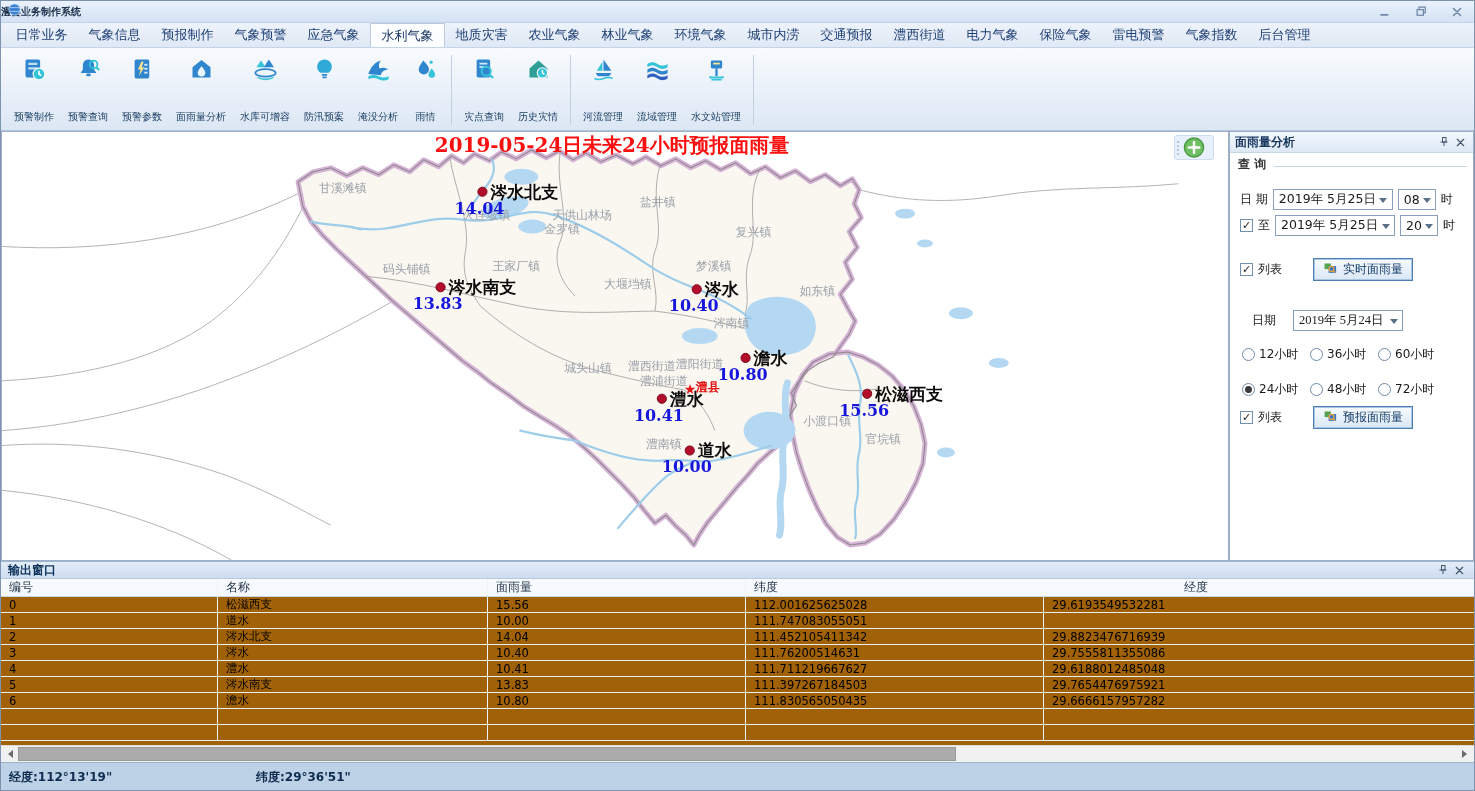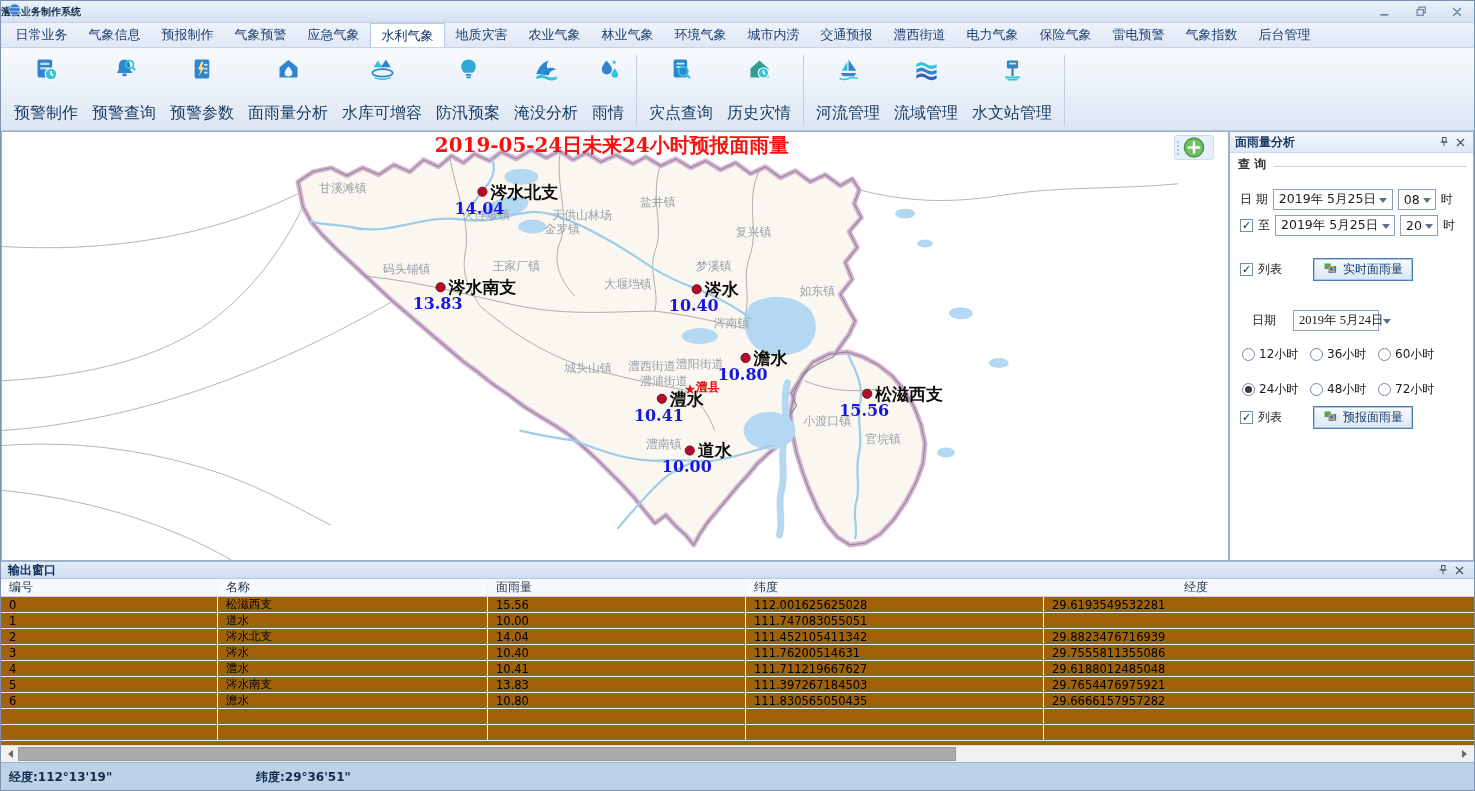--- a/index.html
+++ b/index.html
@@ -16,21 +16,21 @@
   
   .menubar{height:25px;background:linear-gradient(#eef3fb,#dfe8f5);display:flex;padding-left:4px;
            border-bottom:1px solid #c6d4e7;box-sizing:border-box;}
   .menu-item{width:73px;text-align:center;line-height:24px;font-size:13px;color:#1e3f73;cursor:default;}
   .menu-item.selected{background:#fdfeff;border:1px solid #bccadf;border-bottom:none;line-height:23px;color:#173463;}
   
   .toolbar{height:83px;background:linear-gradient(#f8fbfe,#dce7f4);border-bottom:1px solid #b6c6da;
            display:flex;align-items:stretch;padding:5px 6px 3px 6px;box-sizing:border-box;}
   .tb-item{display:flex;flex-direction:column;align-items:center;justify-content:space-between;
            padding:3px 7px;cursor:default;}
-  .tb-item .tb-label{font-size:16px;color:#16395f;white-space:nowrap;font-family:Liberation Mono, monospace;}
+  .tb-item .tb-label{font-size:10px;color:#16395f;white-space:nowrap;font-family:Liberation Mono, monospace;}
   .tb-sep{width:1px;background:#c2cfe0;margin:2px 5px;}
   
   .content{height:430px;display:flex;}
   .map{position:relative;flex:1;background:#ffffff;border:1px solid #9db0c8;box-sizing:border-box;}
   .map svg{position:absolute;inset:0;width:100%;height:100%;}
   .map-tools{position:absolute;top:3px;right:14px;width:40px;height:25px;background:#e8f1fb;
              border:1px solid #cddcee;border-radius:3px;display:flex;align-items:center;gap:2px;padding:0 2px;box-sizing:border-box;}
   .grip{display:flex;flex-direction:column;gap:2px;margin-right:1px;}
   .grip i{width:2px;height:2px;background:#9db4cf;border-radius:50%;}
   
@@ -48,21 +48,21 @@
   .ph-sp{flex:1;}
   .icon-btn{width:16px;height:15px;display:flex;align-items:center;justify-content:center;cursor:default;}
   .panel-body{position:relative;flex:1;font-size:12px;color:#1a1a1a;}
   .group-head{position:absolute;top:3px;left:8px;right:6px;display:flex;align-items:center;font-weight:bold;color:#333;}
   .group-head::after{content:"";flex:1;height:1px;background:#c9d6e6;margin-left:8px;margin-top:3px;}
   .p-row{position:absolute;left:10px;display:flex;align-items:center;gap:5px;white-space:nowrap;}
   .combo{height:21px;background:#fff;border:1px solid #8aa0bd;display:inline-flex;align-items:center;
          padding:0 1px 0 5px;font-size:12.5px;box-sizing:border-box;}
   .combo .chev{margin-left:auto;width:15px;display:flex;align-items:center;justify-content:center;}
   .combo .chev::after{content:"";border:4px solid transparent;border-top:5px solid #5a6f88;margin-top:5px;}
-  .w118{width:120px;}.w36{width:38px;}.w110{width:86px;text-align:right;}
+  .w118{width:120px;}.w36{width:38px;}.w110{width:110px;text-align:right;}
   .cb{width:13px;height:13px;border:1px solid #7390ae;background:#fff;display:inline-flex;align-items:center;
       justify-content:center;font-size:11px;color:#222;box-sizing:border-box;}
   .cb.checked::after{content:"✓";}
   .radio{width:13px;height:13px;border:1px solid #6f8aa8;border-radius:50%;background:#fff;display:inline-block;
          position:relative;box-sizing:border-box;}
   .radio.sel::after{content:"";position:absolute;inset:2px;background:#3a3a3a;border-radius:50%;}
   .radio-grid{position:absolute;top:193px;left:12px;display:grid;grid-template-columns:68px 68px 76px;row-gap:18px;}
   .radio-cell{display:flex;align-items:center;gap:4px;font-size:12px;}
   .btn{height:23px;display:inline-flex;align-items:center;gap:5px;padding:0 9px;
        background:linear-gradient(#f8fbfe,#d9e7f6);border:1px solid #4e7fb4;box-shadow:0 0 0 1px #aac6e2 inset;

